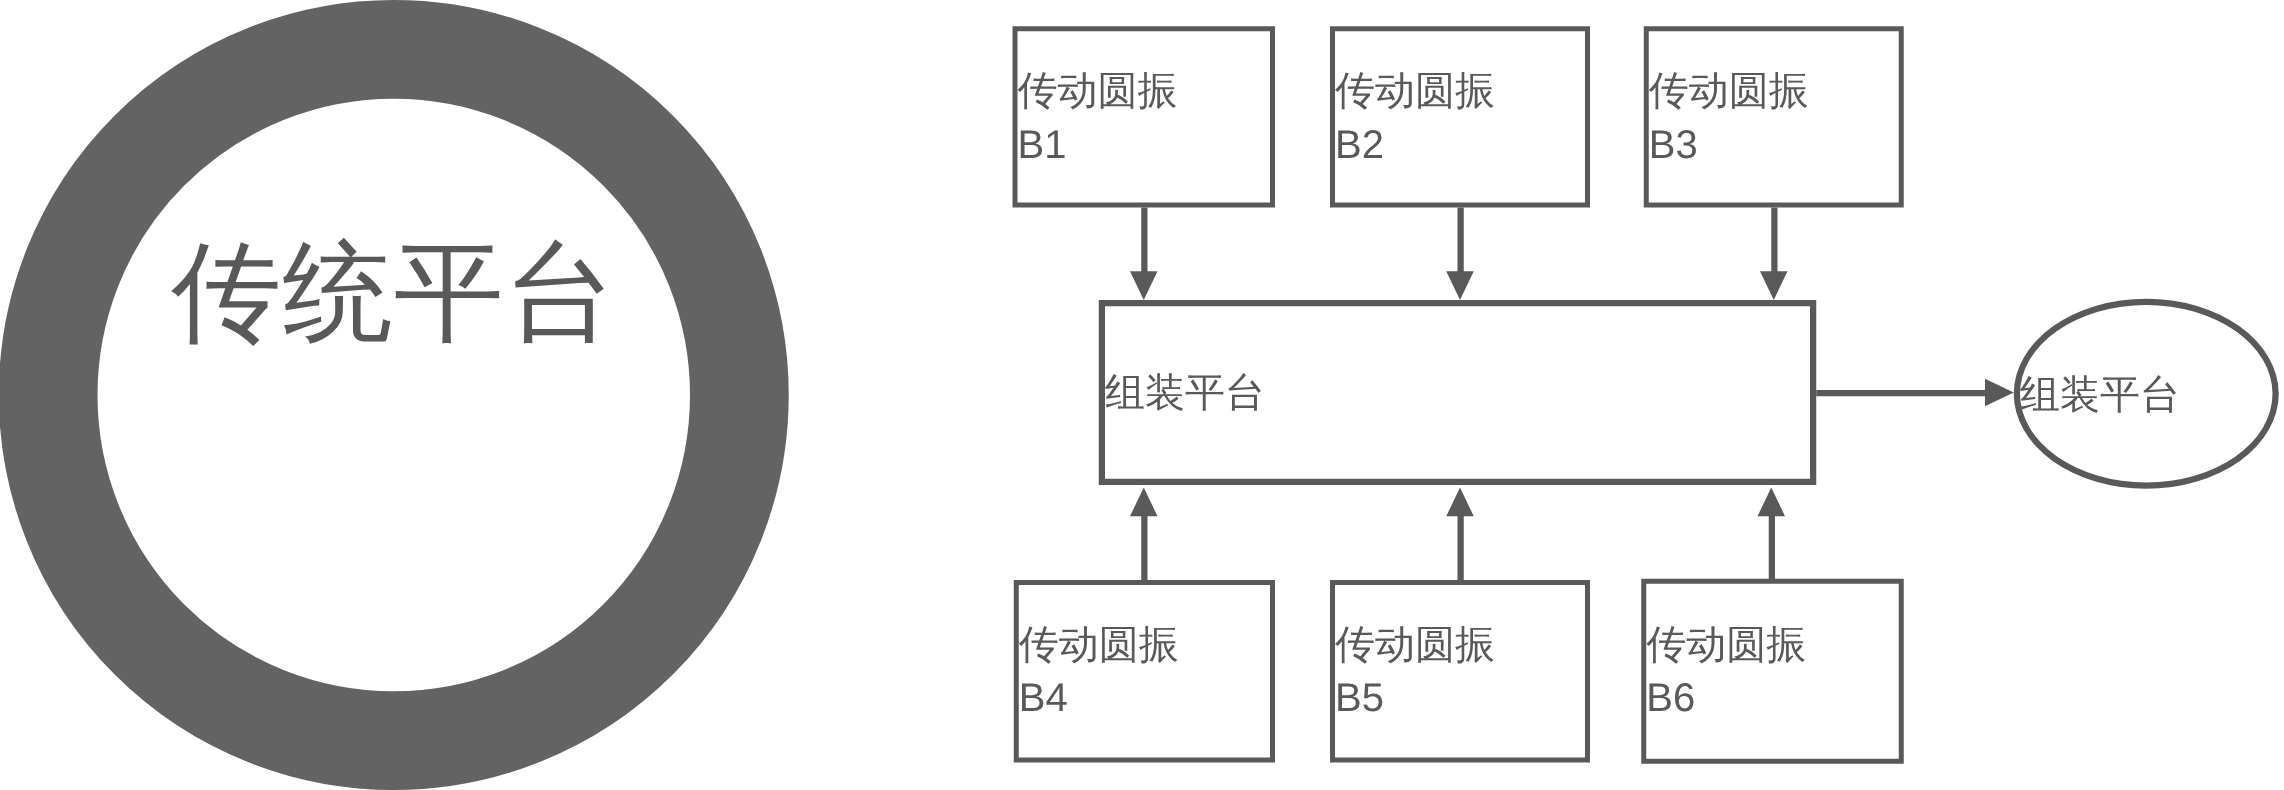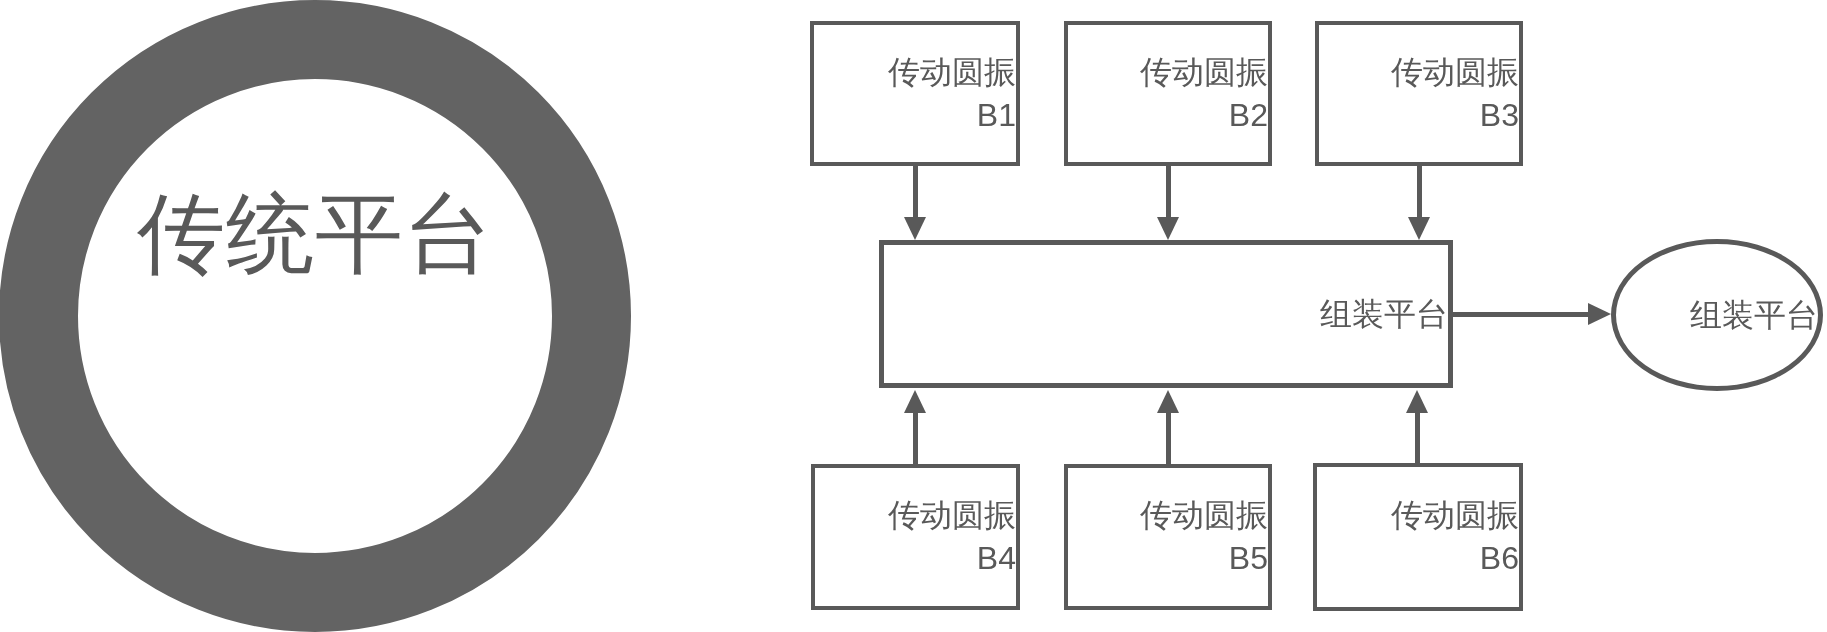--- a/index.html
+++ b/index.html
@@ -35,21 +35,21 @@
     white-space: nowrap;
   }
 
   
   .node {
     position: absolute;
     box-sizing: border-box;
     border: 4px solid var(--stroke, #595959);
     background: #ffffff;
     display: flex; flex-direction: column;
-    align-items: flex-end; justify-content: center;
+    align-items: flex-start; justify-content: center;
     text-align: center;
     font-size: 32px;
     line-height: 43px;
     color: var(--stroke, #595959);
   }
   .b1 { left: 810px;  top: 21px;  width: 210px; height: 145px; }
   .b2 { left: 1064px; top: 21px;  width: 208px; height: 145px; }
   .b3 { left: 1315px; top: 21px;  width: 208px; height: 145px; }
   .b4 { left: 811px;  top: 464px; width: 209px; height: 146px; }
   .b5 { left: 1064px; top: 464px; width: 208px; height: 146px; }

